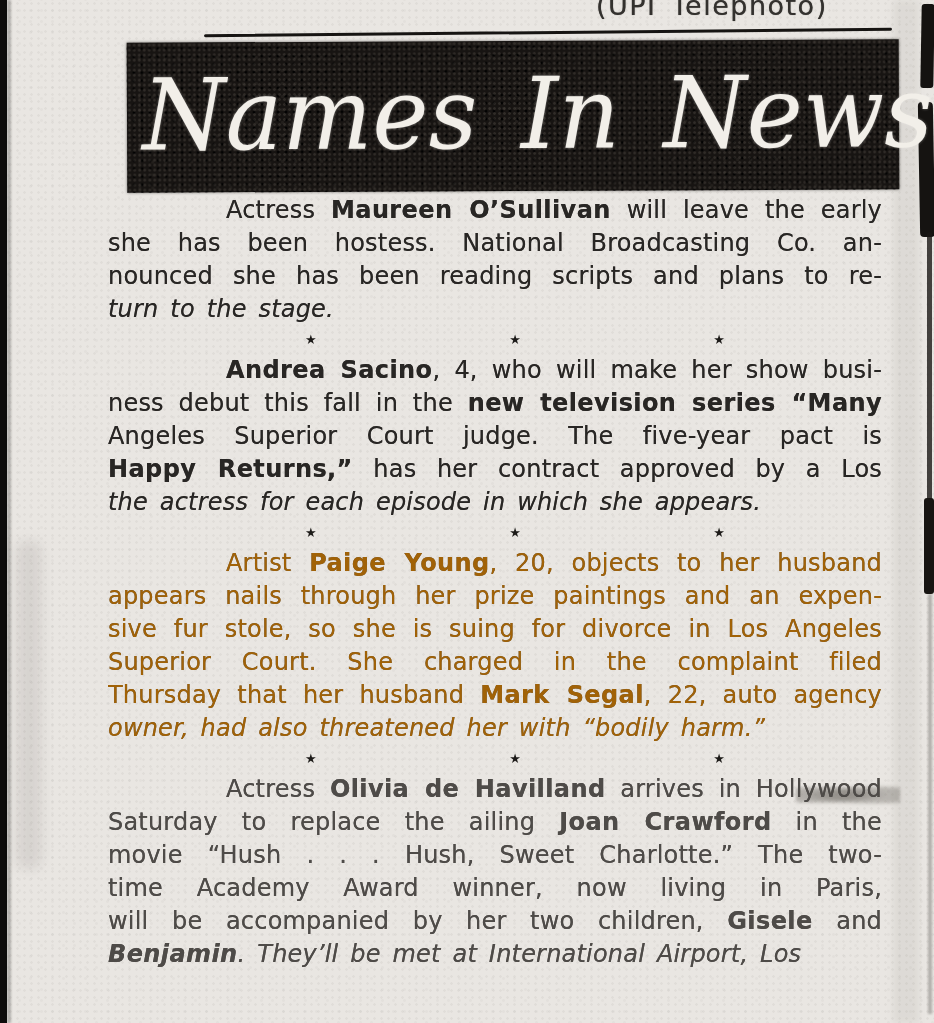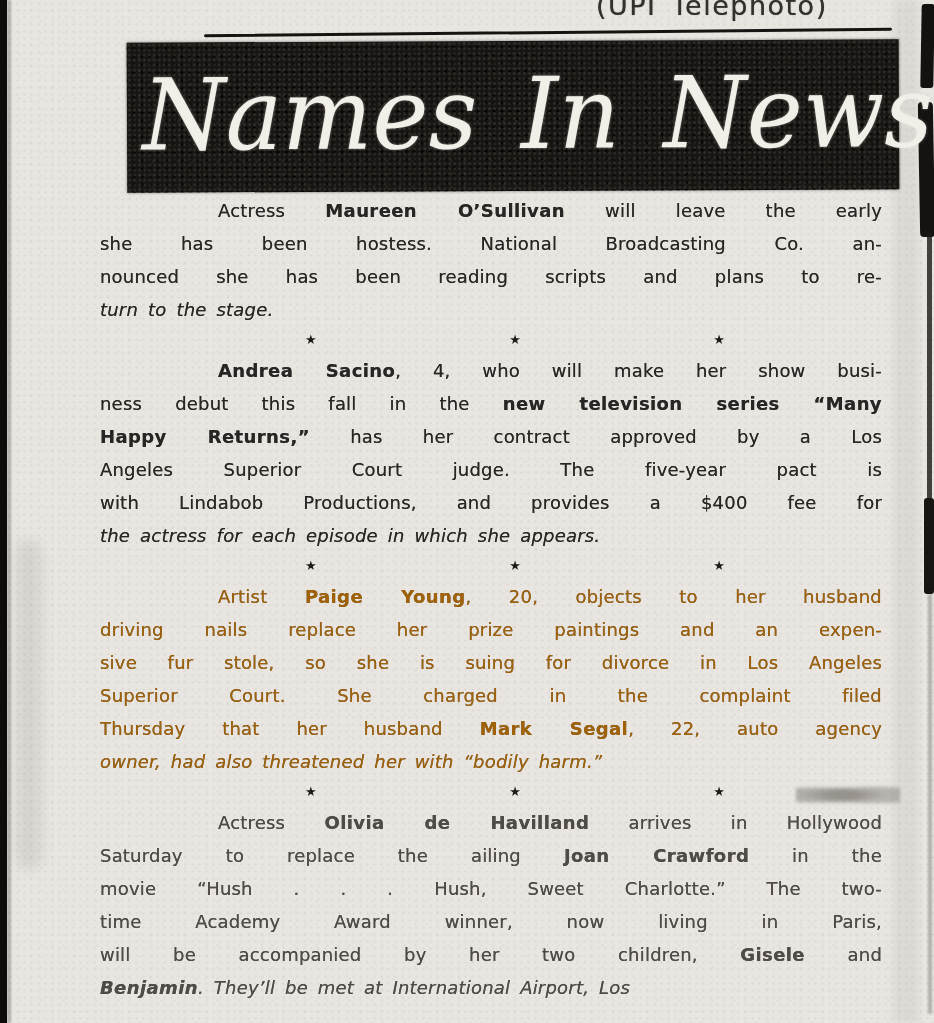--- a/index.html
+++ b/index.html
@@ -62,25 +62,25 @@
     padding-left:16px;
     word-spacing:14px;
     transform:scaleX(0.96);
     transform-origin:left center;
     text-shadow:0 0 3px rgba(240,238,232,0.45);
   }
 
   
   .article { position:absolute; left:100px; top:194px; width:782px; color:#282624; }
   .line {
-    font-size:18px; line-height:33px;
+    font-size:24px; line-height:33px;
     text-align:justify; text-align-last:justify;
     word-spacing:4px; letter-spacing:0.2px;
     text-shadow:0 0 0.6px rgba(45,42,40,0.75);
-    white-space:normal; overflow:hidden; height:33px;
+    white-space:normal; overflow:hidden; height:33px;margin-left:8px;
   }
   .line.first { text-indent:118px; }
   .line.last  { text-align-last:left;font-style:italic; }
   .line b { font-weight:bold; letter-spacing:0.4px; }
   .para.soft  { color:#a16207; }
   .para.faded { color:#4e4b48; text-shadow:0 0 1.2px rgba(80,76,72,0.85); filter:blur(0.3px); }
   .stars {
     height:28px; margin-left:205px; width:420px;
     display:flex; justify-content:space-between; align-items:center;
   }
@@ -115,33 +115,32 @@
       <div class="line last"><span>turn to the stage.</span></div>
     </div>
     <div class="stars">
       <span class="star">★</span>
       <span class="star">★</span>
       <span class="star">★</span>
     </div>
     <div class="para">
       <div class="line first"><b>Andrea Sacino</b><span>, 4, who will make her show busi-</span></div>
       <div class="line"><span>ness debut this fall in the </span><b>new television series “Many</b></div>
+      <div class="line"><span>Angeles Superior Court judge.  The five-year pact is</span></div>
       <div class="line"><b>Happy Returns,”</b><span> has her contract approved by a Los</span></div>
-      <div class="line"><span>Angeles Superior Court judge.  The five-year pact is</span></div>
-      <div class="line"><span>with Lindabob Productions, and provides a $400 fee for</span></div>
       <div class="line last"><span>the actress for each episode in which she appears.</span></div>
     </div>
     <div class="stars">
       <span class="star">★</span>
       <span class="star">★</span>
       <span class="star">★</span>
     </div>
     <div class="para soft">
       <div class="line first"><span>Artist </span><b>Paige Young</b><span>, 20, objects to her husband</span></div>
-      <div class="line"><span>driving nails replace her prize paintings and an expen-</span></div>
+      <div class="line"><span>appears nails through her prize paintings and an expen-</span></div>
       <div class="line"><span>sive fur stole, so she is suing for divorce in Los Angeles</span></div>
       <div class="line"><span>Superior Court.  She charged in the complaint filed</span></div>
       <div class="line"><span>Thursday that her husband </span><b>Mark Segal</b><span>, 22, auto agency</span></div>
       <div class="line last"><span>owner, had also threatened her with “bodily harm.”</span></div>
     </div>
     <div class="stars">
       <span class="star">★</span>
       <span class="star">★</span>
       <span class="star">★</span>
     </div>

